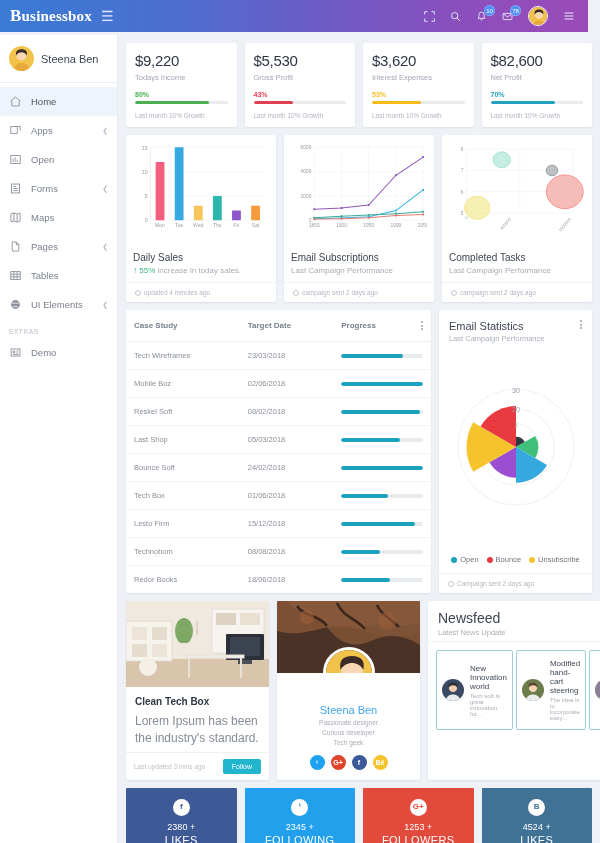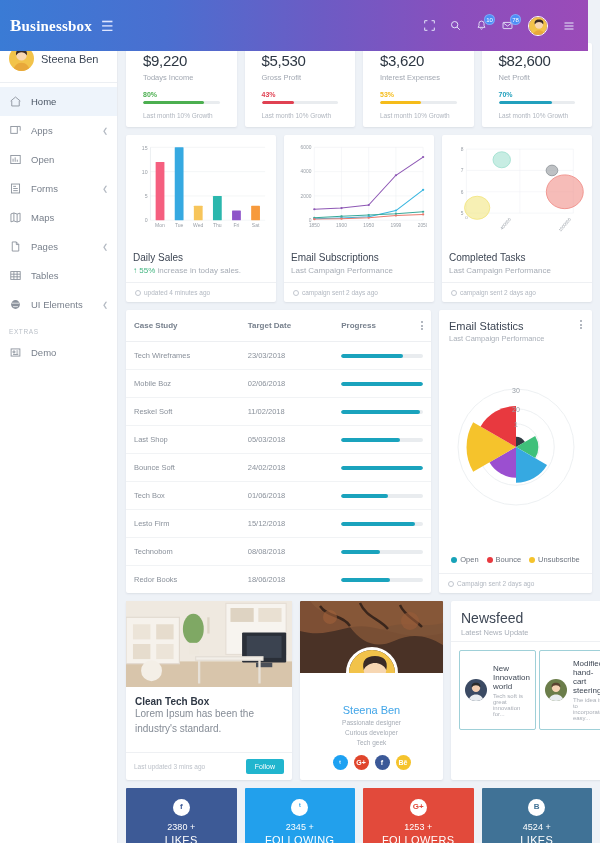--- a/index.html
+++ b/index.html
@@ -8,21 +8,21 @@
     font-family: "Liberation Sans", sans-serif;
     background: #eef2f7;
     overflow: hidden;
     font-size: 11px;
     color: #555;
   }
   .app { position: relative; width:600px; height:843px; }
 
   
   .navbar {
-    position:absolute; top:0; left:0; right:12px; height:51px;
+    position:absolute; top:0; left:0; right:12px; height:32px;
     background: linear-gradient(90deg,#3a7bd5 0%, #4a6fd0 28%, #6d5bc4 55%, #8a4fbd 78%, #9b4bb8 100%);
     display:flex; align-items:center; padding:0 10px;
     z-index: 20;
   }
   .brand { color:#fff; font-size:15px; font-weight:bold; font-family:"Liberation Serif", serif; letter-spacing:.2px;}
   .brand .cap { font-size:17px; }
   .nav-burger { color:#dfe6ff; font-size:14px; margin-left:9px; cursor:pointer;}
   .nav-right { margin-left:auto; display:flex; align-items:center; gap:15px; padding-right:3px;}
   .nav-ico { color:#e6e9fb; font-size:12px; position:relative; cursor:pointer; line-height:1; display:flex; align-items:center;}
   .nav-ico svg { display:block; }
@@ -54,21 +54,21 @@
   .side-ico svg { display:block; }
   .side-caret { margin-left:auto; font-size:7px; color:#b5bbc4; }
   .side-label-group { font-size:6.5px; color:#b9bfc7; letter-spacing:.6px; padding:9px 9px 3px; }
 
   
   .main { position:absolute; top:35px; left:118px; right:0; bottom:0; overflow:hidden; padding:8px 8px 0; }
   .row { display:flex; gap:8px; margin-bottom:8px; }
   .card { background:#fff; border-radius:2px; box-shadow:0 1px 2px rgba(60,72,88,.10); }
 
   
-  .stat { flex:1; padding:9px 17px 8px; }
+  .stat { flex:1; padding:9px 9px 8px; }
   .stat-val { font-size:15px; color:#2d3743; font-weight:normal; letter-spacing:-.3px;}
   .stat-lbl { font-size:7.5px; color:#a2a8b2; margin-top:4px; }
   .stat-pct { font-size:7px; margin-top:9px; font-weight:bold;}
   .bar-track { height:3px; background:#e9ecef; border-radius:2px; margin-top:3px; overflow:hidden;}
   .bar-fill { height:100%; border-radius:2px; }
   .stat-foot { font-size:6.5px; color:#b0b6bf; margin-top:8px; }
 
   
   .chart-card { flex:1; display:flex; flex-direction:column; }
   .chart-plot { padding:7px; height:110px; }
@@ -94,25 +94,25 @@
   .es-card { flex:1; display:flex; flex-direction:column; }
   .es-head { padding:10px 10px 0; display:flex; }
   .es-title { font-size:11px; color:#3d4654; }
   .es-sub { font-size:7.5px; color:#aab0b9; margin-top:2px;}
   .polar-wrap { display:flex; justify-content:center; align-items:center; flex:1; padding:4px 0; }
   .legend { display:flex; justify-content:center; gap:8px; padding:4px 0 9px; font-size:7.5px; color:#6d747f;}
   .legend span.dot { width:6px; height:6px; border-radius:50%; display:inline-block; margin-right:3px;}
   .legend i { font-style:normal; display:flex; align-items:center;}
 
   
-  .tech-card { width:166px; flex:none; display:flex; flex-direction:column;}
+  .tech-card { width:143px; flex:none; display:flex; flex-direction:column;}
   .tech-img { height:86px; background:#d9d2c6; position:relative; overflow:hidden;}
   .tech-body { padding:9px 9px 4px; }
   .tech-title { font-size:10px; color:#2f3845; font-weight:bold; }
-  .tech-text { font-size:10px; color:#858c96; line-height:1.45; }
+  .tech-text { font-size:12px; color:#858c96; margin-top:6px; line-height:1.45; }
   .tech-foot { margin-top:auto; border-top:1px solid #eef0f3; padding:6px 8px; display:flex; align-items:center;}
   .tech-time { font-size:6.5px; color:#bcc1c9; }
   .follow-btn { margin-left:auto; background:#21b5ce; color:#fff; font-size:7px; padding:4px 9px; border:none; border-radius:2px; cursor:pointer;}
 
   .prof-card { width:143px; flex:none; display:flex; flex-direction:column; overflow:hidden;}
   .prof-cover { height:72px; position:relative; overflow:hidden; background:#6b4a38;}
   .prof-av {
     width:52px; height:52px; border-radius:50%; overflow:hidden; border:3px solid #fff;
     position:absolute; left:50%; transform:translateX(-50%); bottom:-26px; z-index:3;
   }
@@ -500,21 +500,21 @@
                 <td>Mobile Boz</td>
                 <td>02/06/2018</td>
                 <td colspan="2">
                   <div class="p-track">
                     <div class="p-fill" style="width: 100%;"></div>
                   </div>
                 </td>
               </tr>
               <tr>
                 <td>Reskel Soft</td>
-                <td>11/02/2018</td>
+                <td>08/02/2018</td>
                 <td colspan="2">
                   <div class="p-track">
                     <div class="p-fill" style="width: 96%;"></div>
                   </div>
                 </td>
               </tr>
               <tr>
                 <td>Last Shop</td>
                 <td>05/03/2018</td>
                 <td colspan="2">

